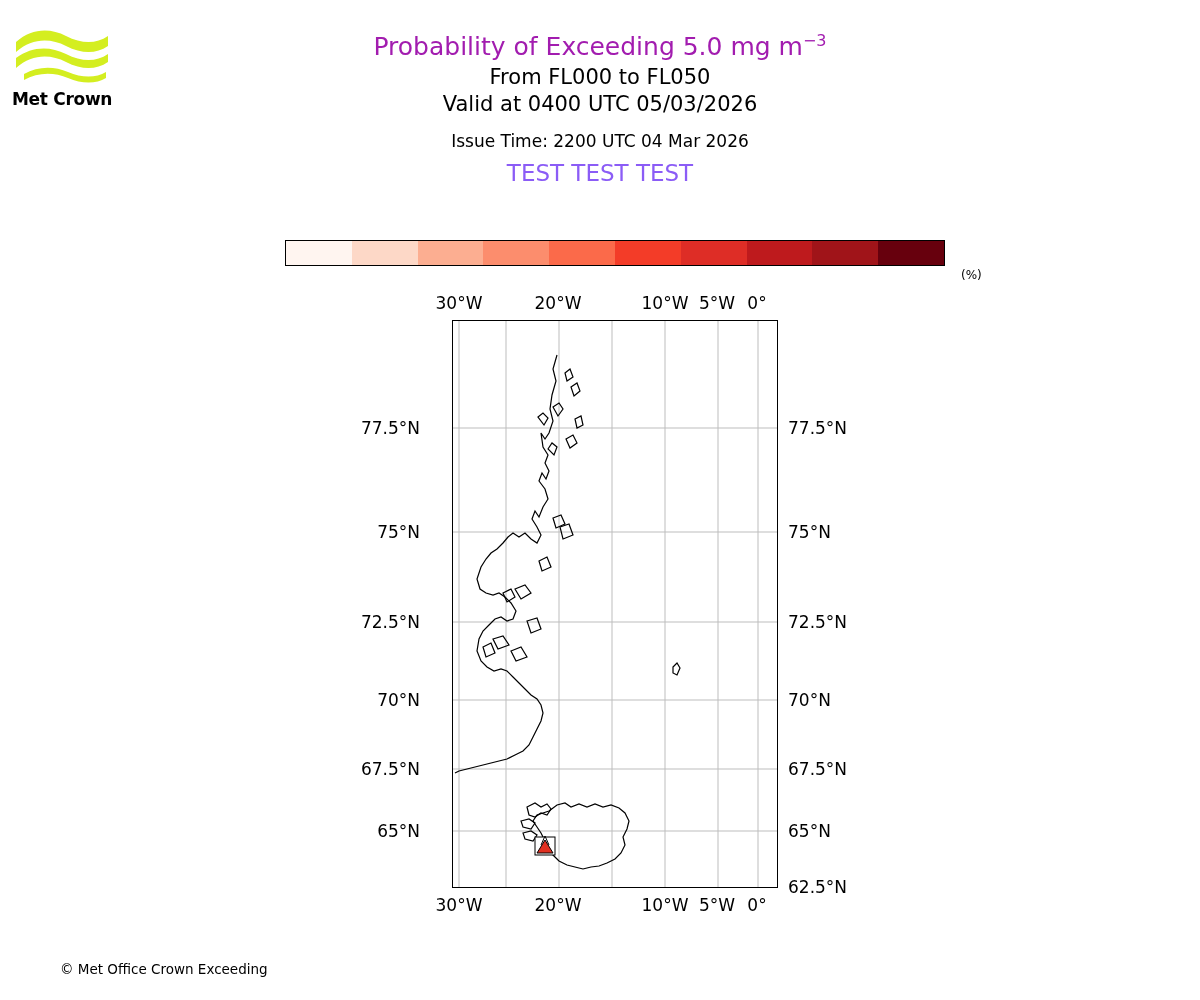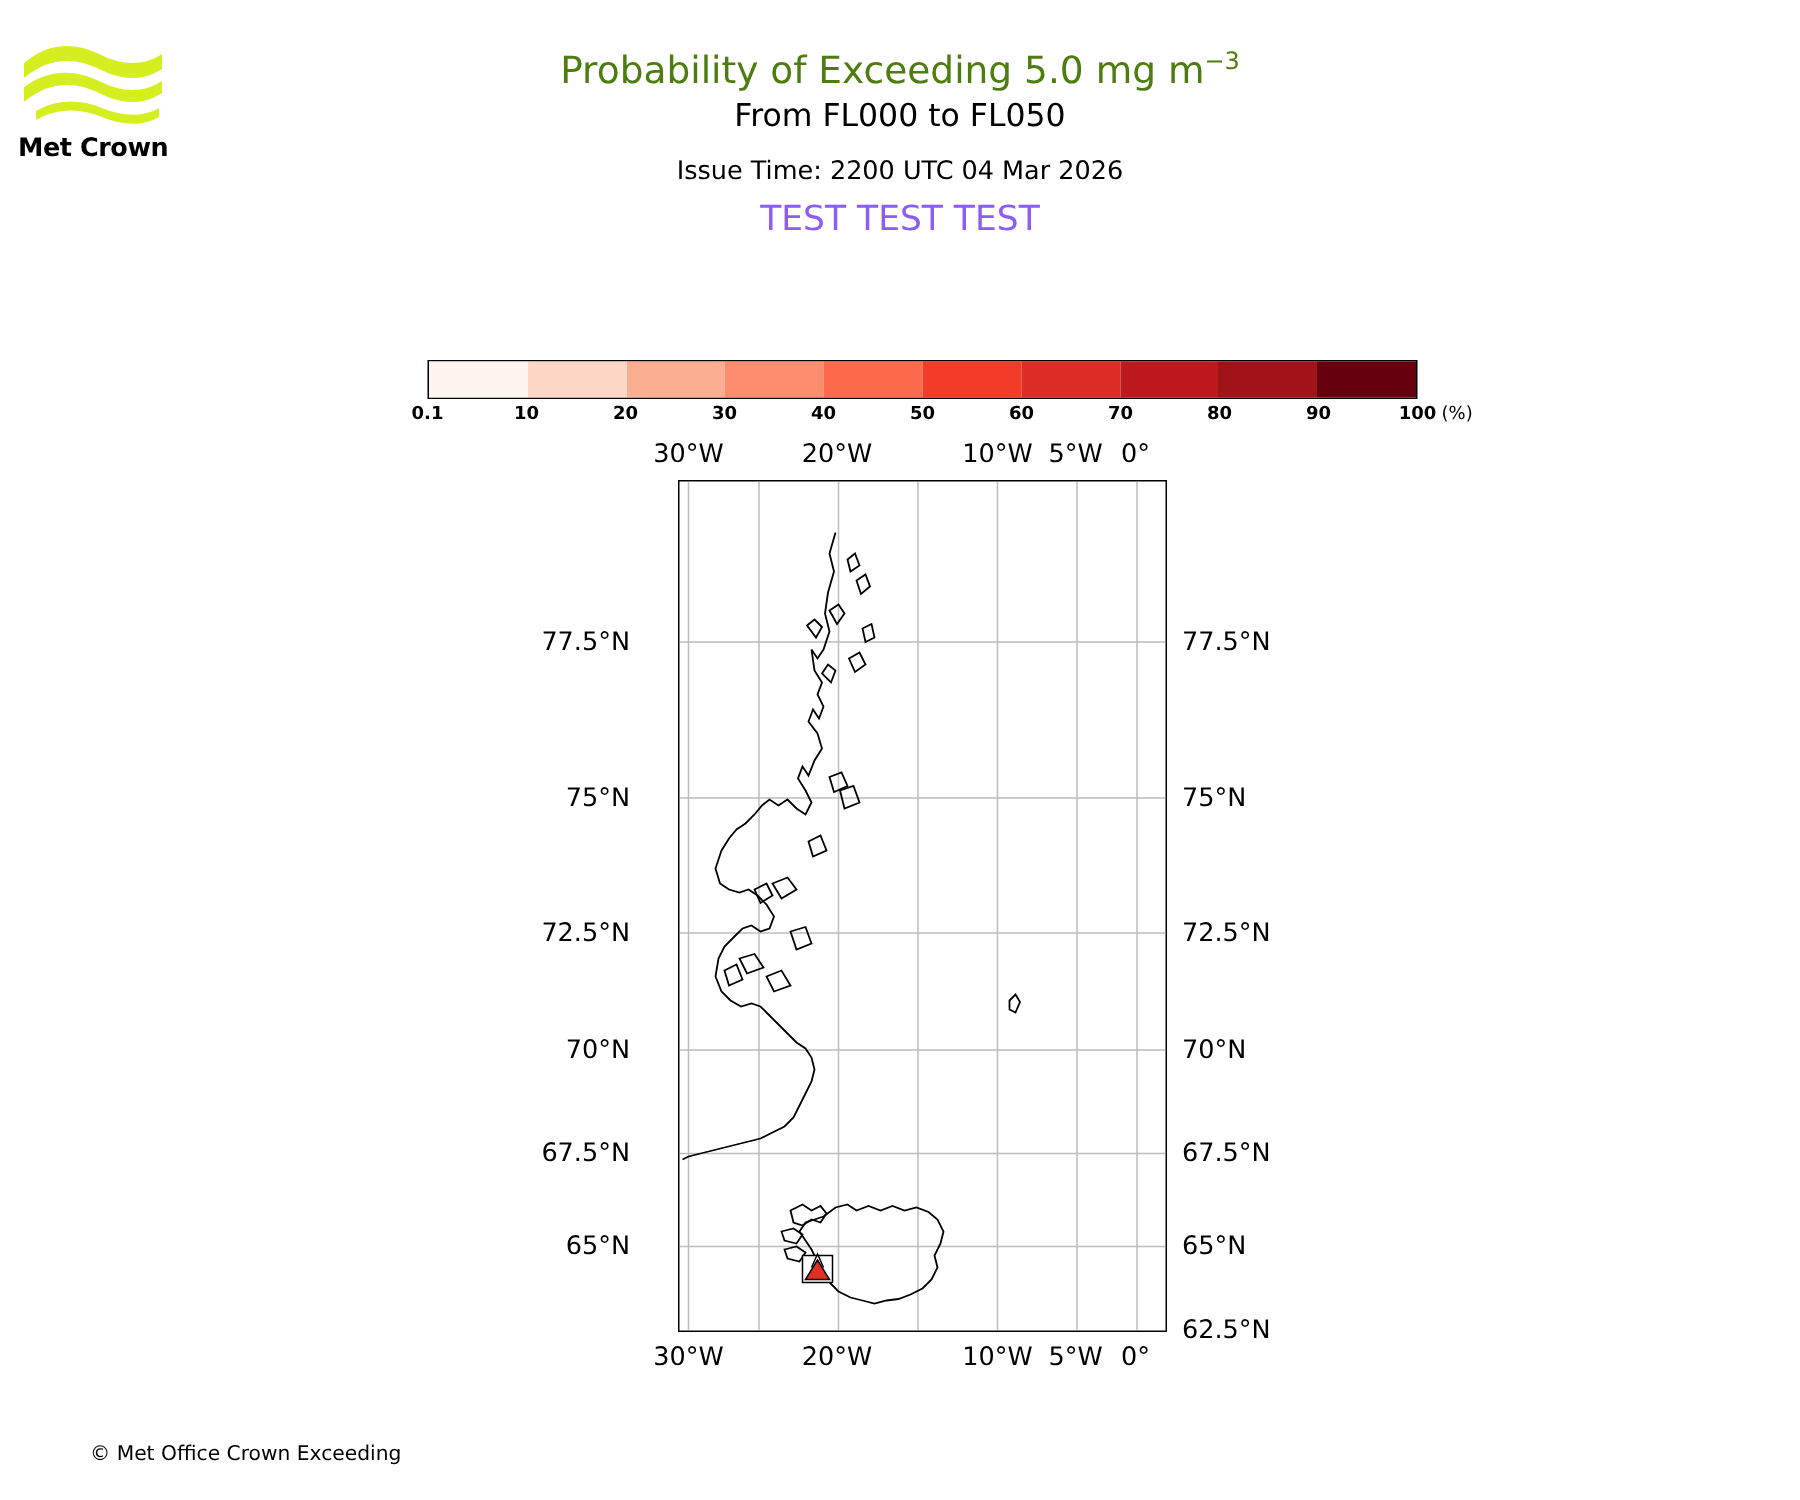--- a/index.html
+++ b/index.html
@@ -38,21 +38,21 @@
   #titles {
     position: absolute;
     left: 0;
     top: 24px;
     width: 1200px;
     text-align: center;
   }
   .title-main {
     font-size: 25px;
     line-height: 34px;
-    color: #4d7c0f;
+    color: #a21caf;
   }
   .title-main sup {
     font-size: 16px;
     vertical-align: super;
   }
   .title-sub {
     font-size: 21px;
     line-height: 27px;
     color: #000;
   }
@@ -161,49 +161,37 @@
     <path d="M4,18 C20,4 38,4 54,12 C70,20 84,20 96,12 L96,22 C84,30 70,30 54,22 C38,14 20,14 4,28 Z" fill="#d4ee20"></path>
     <path d="M4,34 C20,22 38,22 54,30 C70,38 84,38 96,30 L96,38 C84,46 70,46 54,38 C38,30 20,30 4,44 Z" fill="#d4ee20"></path>
     <path d="M12,50 C26,42 42,42 56,48 C70,54 84,54 94,48 L94,54 C84,60 70,60 56,54 C42,48 26,48 12,56 Z" fill="#d4ee20"></path>
   </svg>
   <div class="brand">Met Crown</div>
 </div>
 
 <div id="titles">
   <div class="title-main"><span>Probability of Exceeding 5.0 mg m</span><sup>−3</sup></div>
   <div class="title-sub">From FL000 to FL050</div>
+  <div class="title-sub">Valid at 0400 UTC 05/03/2026</div>
   <div class="issue">Issue Time: 2200 UTC 04 Mar 2026</div>
   <div class="testbanner">TEST TEST TEST</div>
 </div>
 
 <div id="colorbar-wrap">
   <div id="colorbar">
       <div class="swatch" style="background: rgb(255, 245, 240);"></div>
       <div class="swatch" style="background: rgb(253, 216, 199);"></div>
       <div class="swatch" style="background: rgb(252, 174, 145);"></div>
       <div class="swatch" style="background: rgb(252, 141, 109);"></div>
       <div class="swatch" style="background: rgb(251, 106, 74);"></div>
       <div class="swatch" style="background: rgb(243, 60, 40);"></div>
       <div class="swatch" style="background: rgb(222, 45, 38);"></div>
       <div class="swatch" style="background: rgb(190, 26, 29);"></div>
       <div class="swatch" style="background: rgb(160, 20, 25);"></div>
       <div class="swatch" style="background: rgb(103, 0, 13);"></div>
-    </div>
-  <div id="cb-ticks">
-      <span class="tick" style="left: 0px;">0.1</span>
-      <span class="tick" style="left: 66px;">10</span>
-      <span class="tick" style="left: 132px;">20</span>
-      <span class="tick" style="left: 198px;">30</span>
-      <span class="tick" style="left: 264px;">40</span>
-      <span class="tick" style="left: 330px;">50</span>
-      <span class="tick" style="left: 396px;">60</span>
-      <span class="tick" style="left: 462px;">70</span>
-      <span class="tick" style="left: 528px;">80</span>
-      <span class="tick" style="left: 594px;">90</span>
-      <span class="tick" style="left: 660px;">100</span>
     </div>
   <div id="cb-unit">(%)</div>
 </div>
 
 <div id="map-area">
   <svg width="324" height="566" viewBox="0 0 324 566">
 
     <g stroke="#bdbdbd" stroke-width="1">
 
       <line x1="6" y1="0" x2="6" y2="566"></line>

